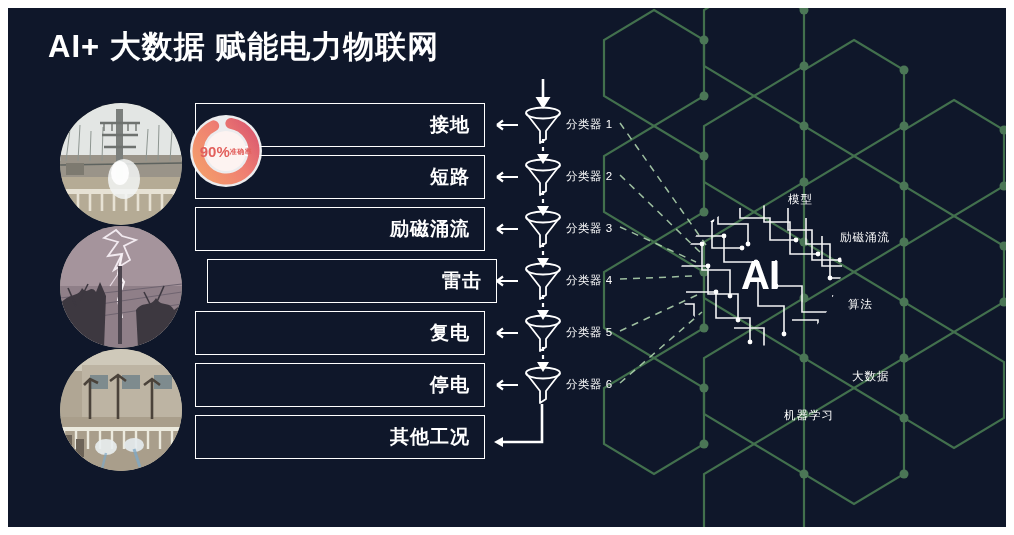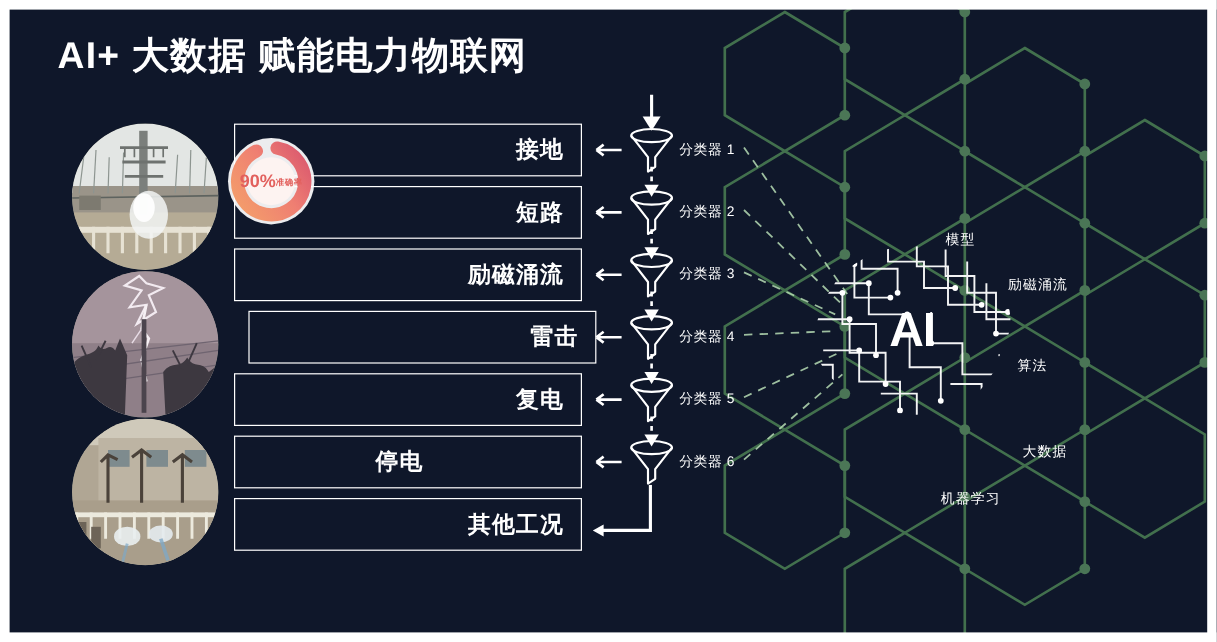--- a/index.html
+++ b/index.html
@@ -297,21 +297,21 @@
   </div>
   <div class="row" style="top:207px;">
     <span>励磁涌流</span>
   </div>
   <div class="row" style="top:259px;margin-left:12px;">
     <span>雷击</span>
   </div>
   <div class="row" style="top:311px;">
     <span>复电</span>
   </div>
-  <div class="row" style="top:363px;justify-content:center;">
+  <div class="row" style="top:363px;">
     <span>停电</span>
   </div>
   <div class="row" style="top:415px;">
     <span>其他工况</span>
   </div>
 
   <div id="donut">
     <svg viewBox="0 0 74 74" width="74" height="74">
       <defs>
         <linearGradient id="dg" x1="0" y1="0" x2="1" y2="1">

